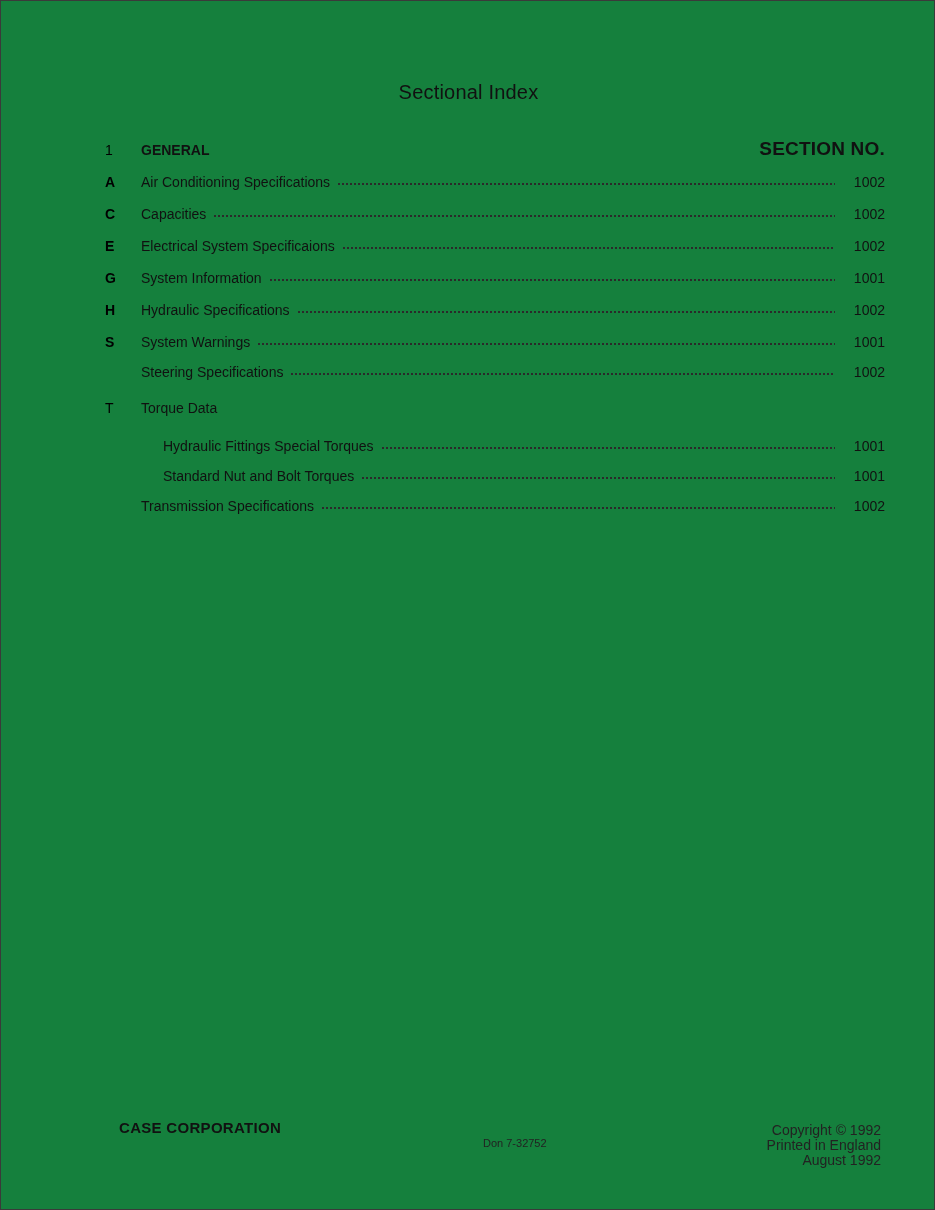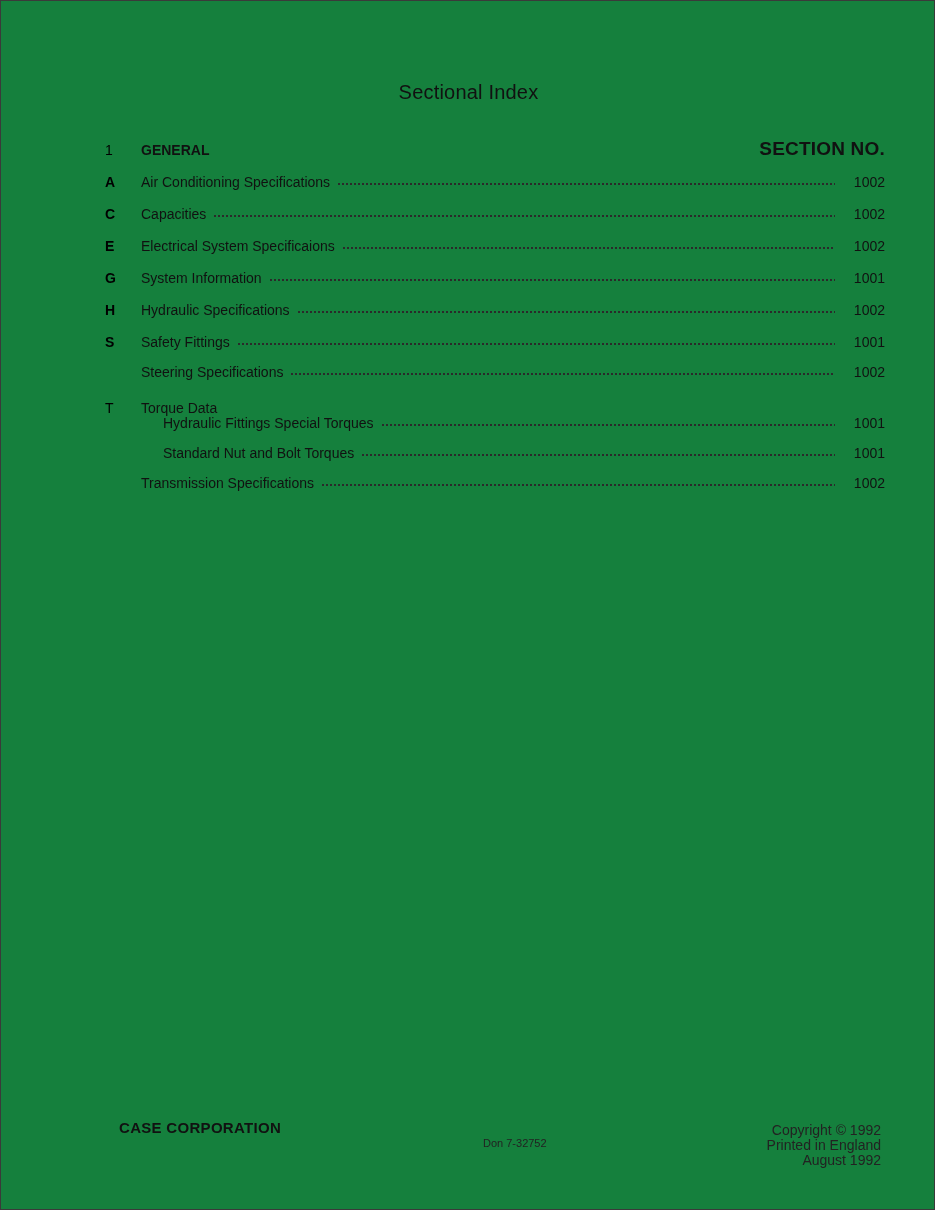--- a/index.html
+++ b/index.html
@@ -46,21 +46,21 @@
     display: flex;
     align-items: baseline;
     width: 100%;
     line-height: 15px;
   }
 
   
   .row.gap-lg  { margin-top: 17px; }
   .row.gap-sm  { margin-top: 15px; }
   .row.gap-xl  { margin-top: 21px; }
-  .row.gap-xxl { }
+  .row.gap-xxl { margin-top: 23px; }
 
   .letter {
     flex: 0 0 36px;
     font-size: 14px;
     font-weight: 700;
     color: #000;
   }
   .letter.light {
     font-weight: 400;
   }
@@ -193,21 +193,21 @@
           <span class="pageno">1001</span>
         </div>
         <div class="row gap-lg">
           <span class="letter">H</span>
           <span class="label">Hydraulic Specifications</span>
           <span class="leader"></span>
           <span class="pageno">1002</span>
         </div>
         <div class="row gap-lg">
           <span class="letter">S</span>
-          <span class="label">Safety Fittings</span>
+          <span class="label">System Warnings</span>
           <span class="leader"></span>
           <span class="pageno">1001</span>
         </div>
         <div class="row gap-sm">
           <span class="letter light"></span>
           <span class="label">Steering Specifications</span>
           <span class="leader"></span>
           <span class="pageno">1002</span>
         </div>
         <div class="row gap-xl heading">

